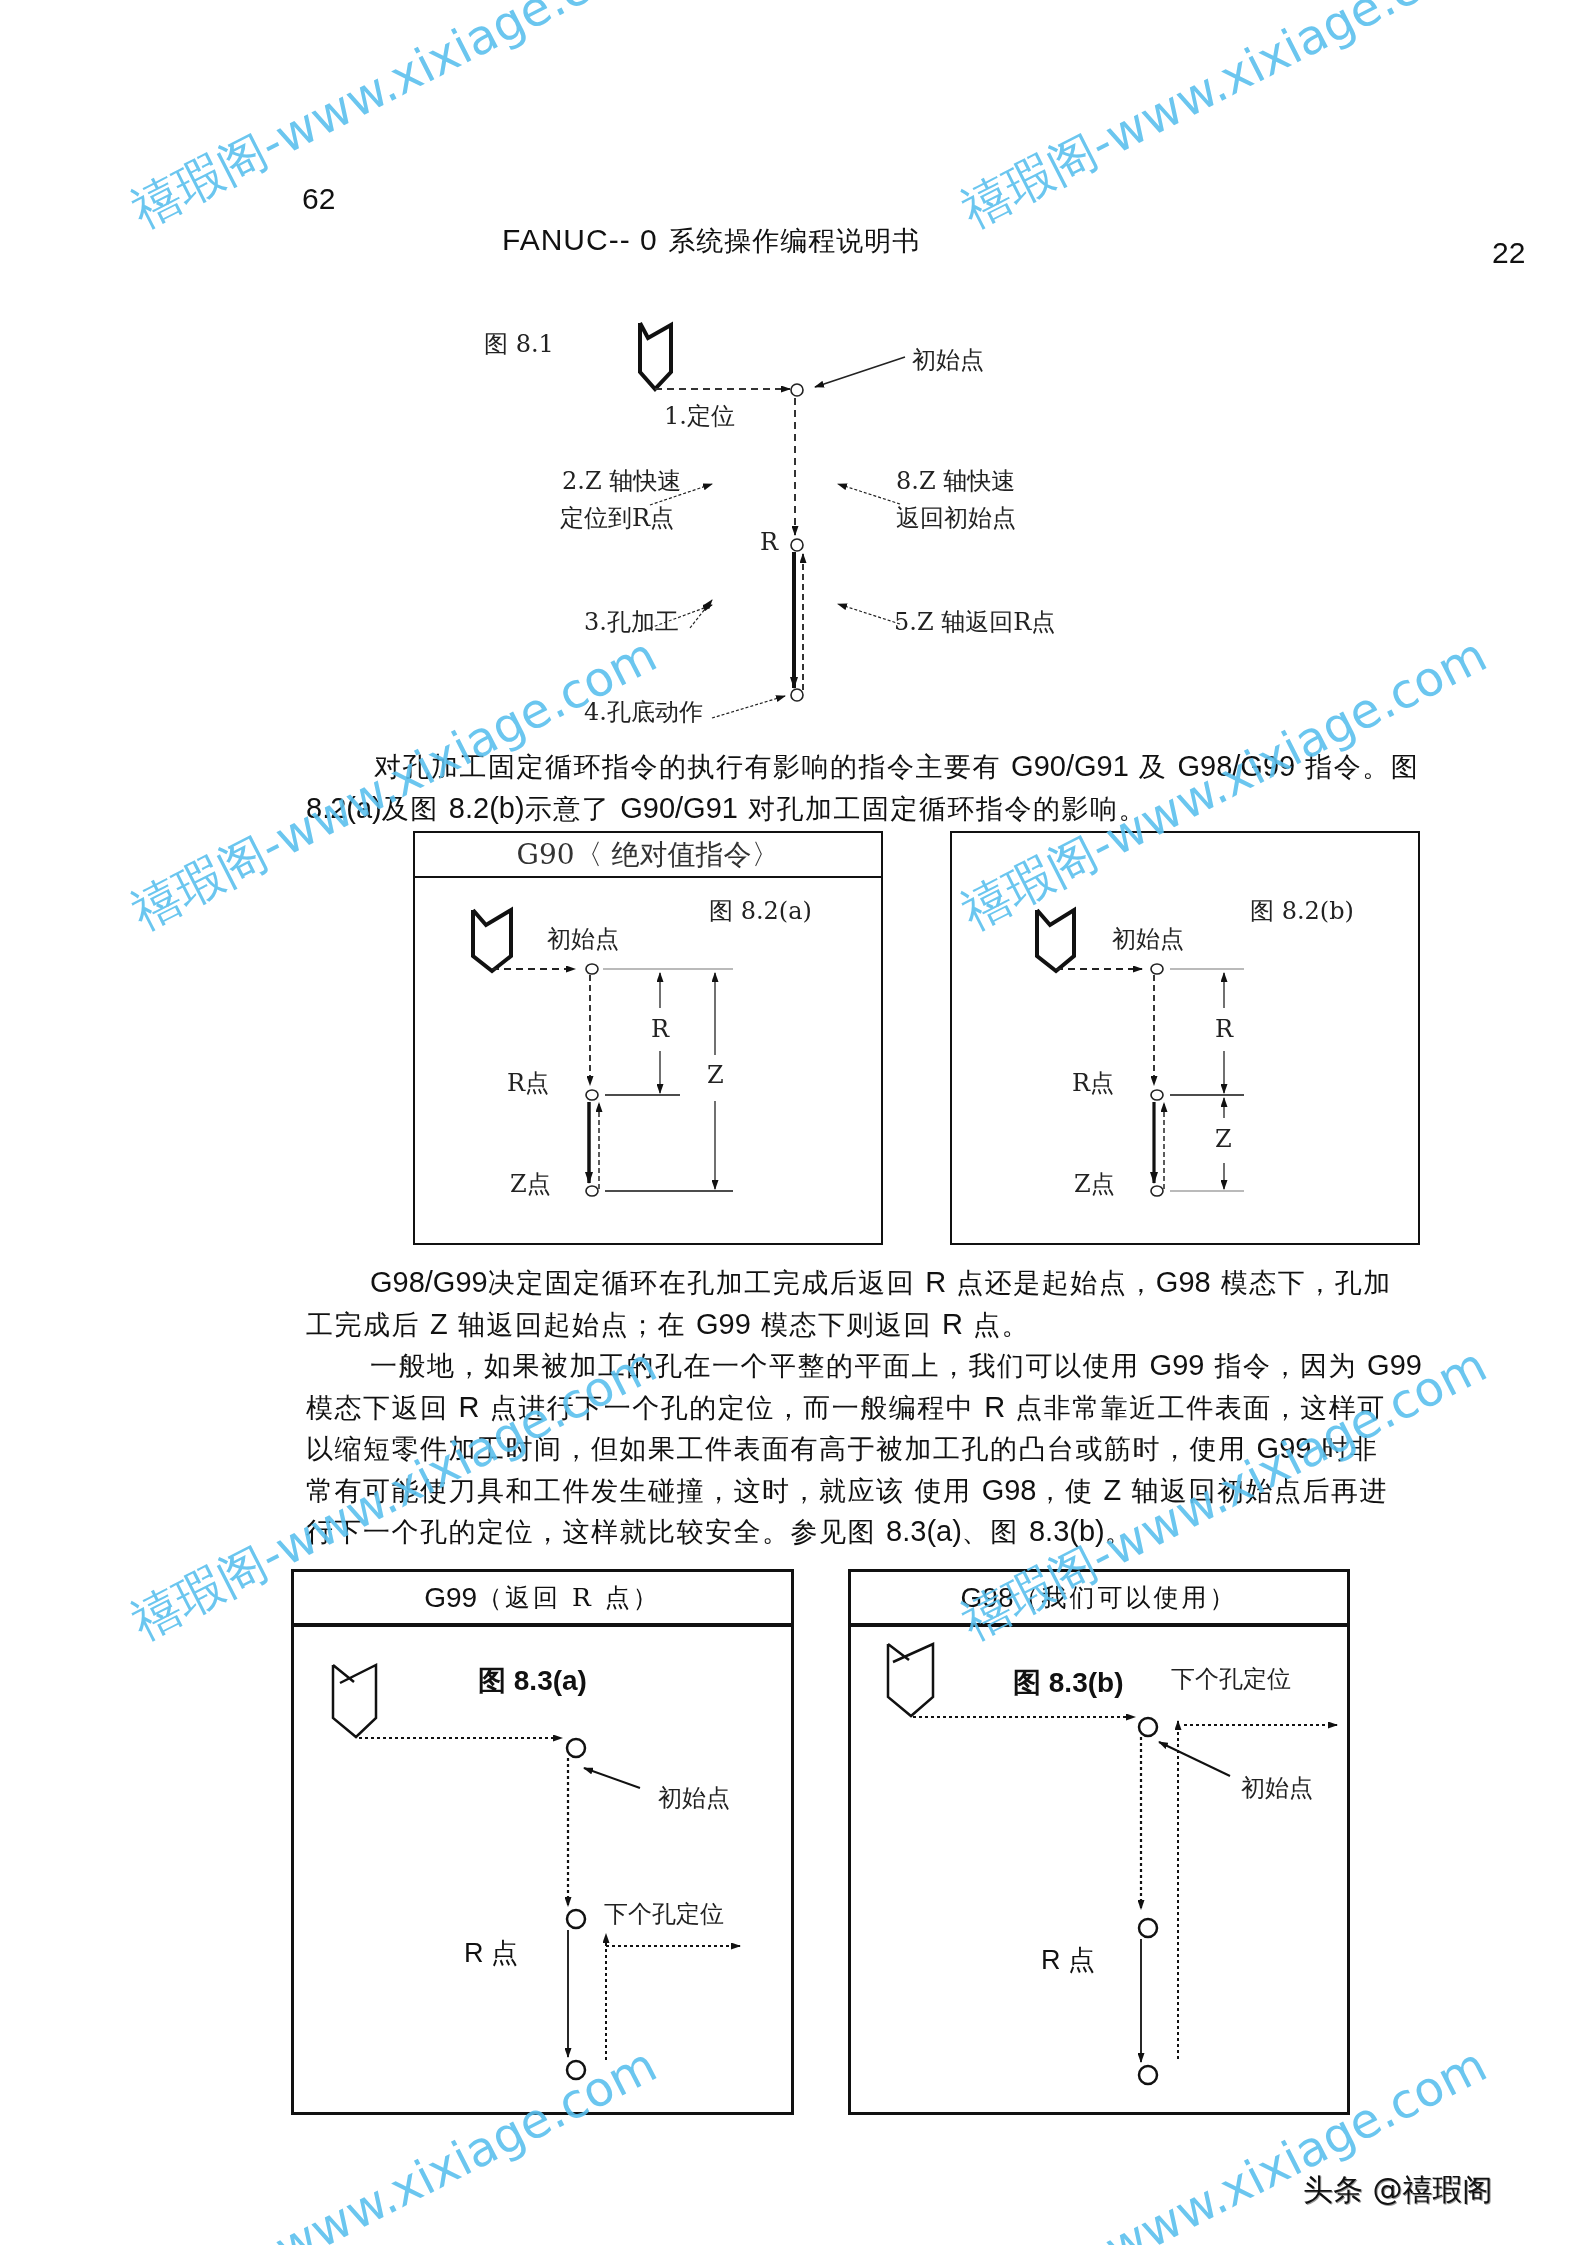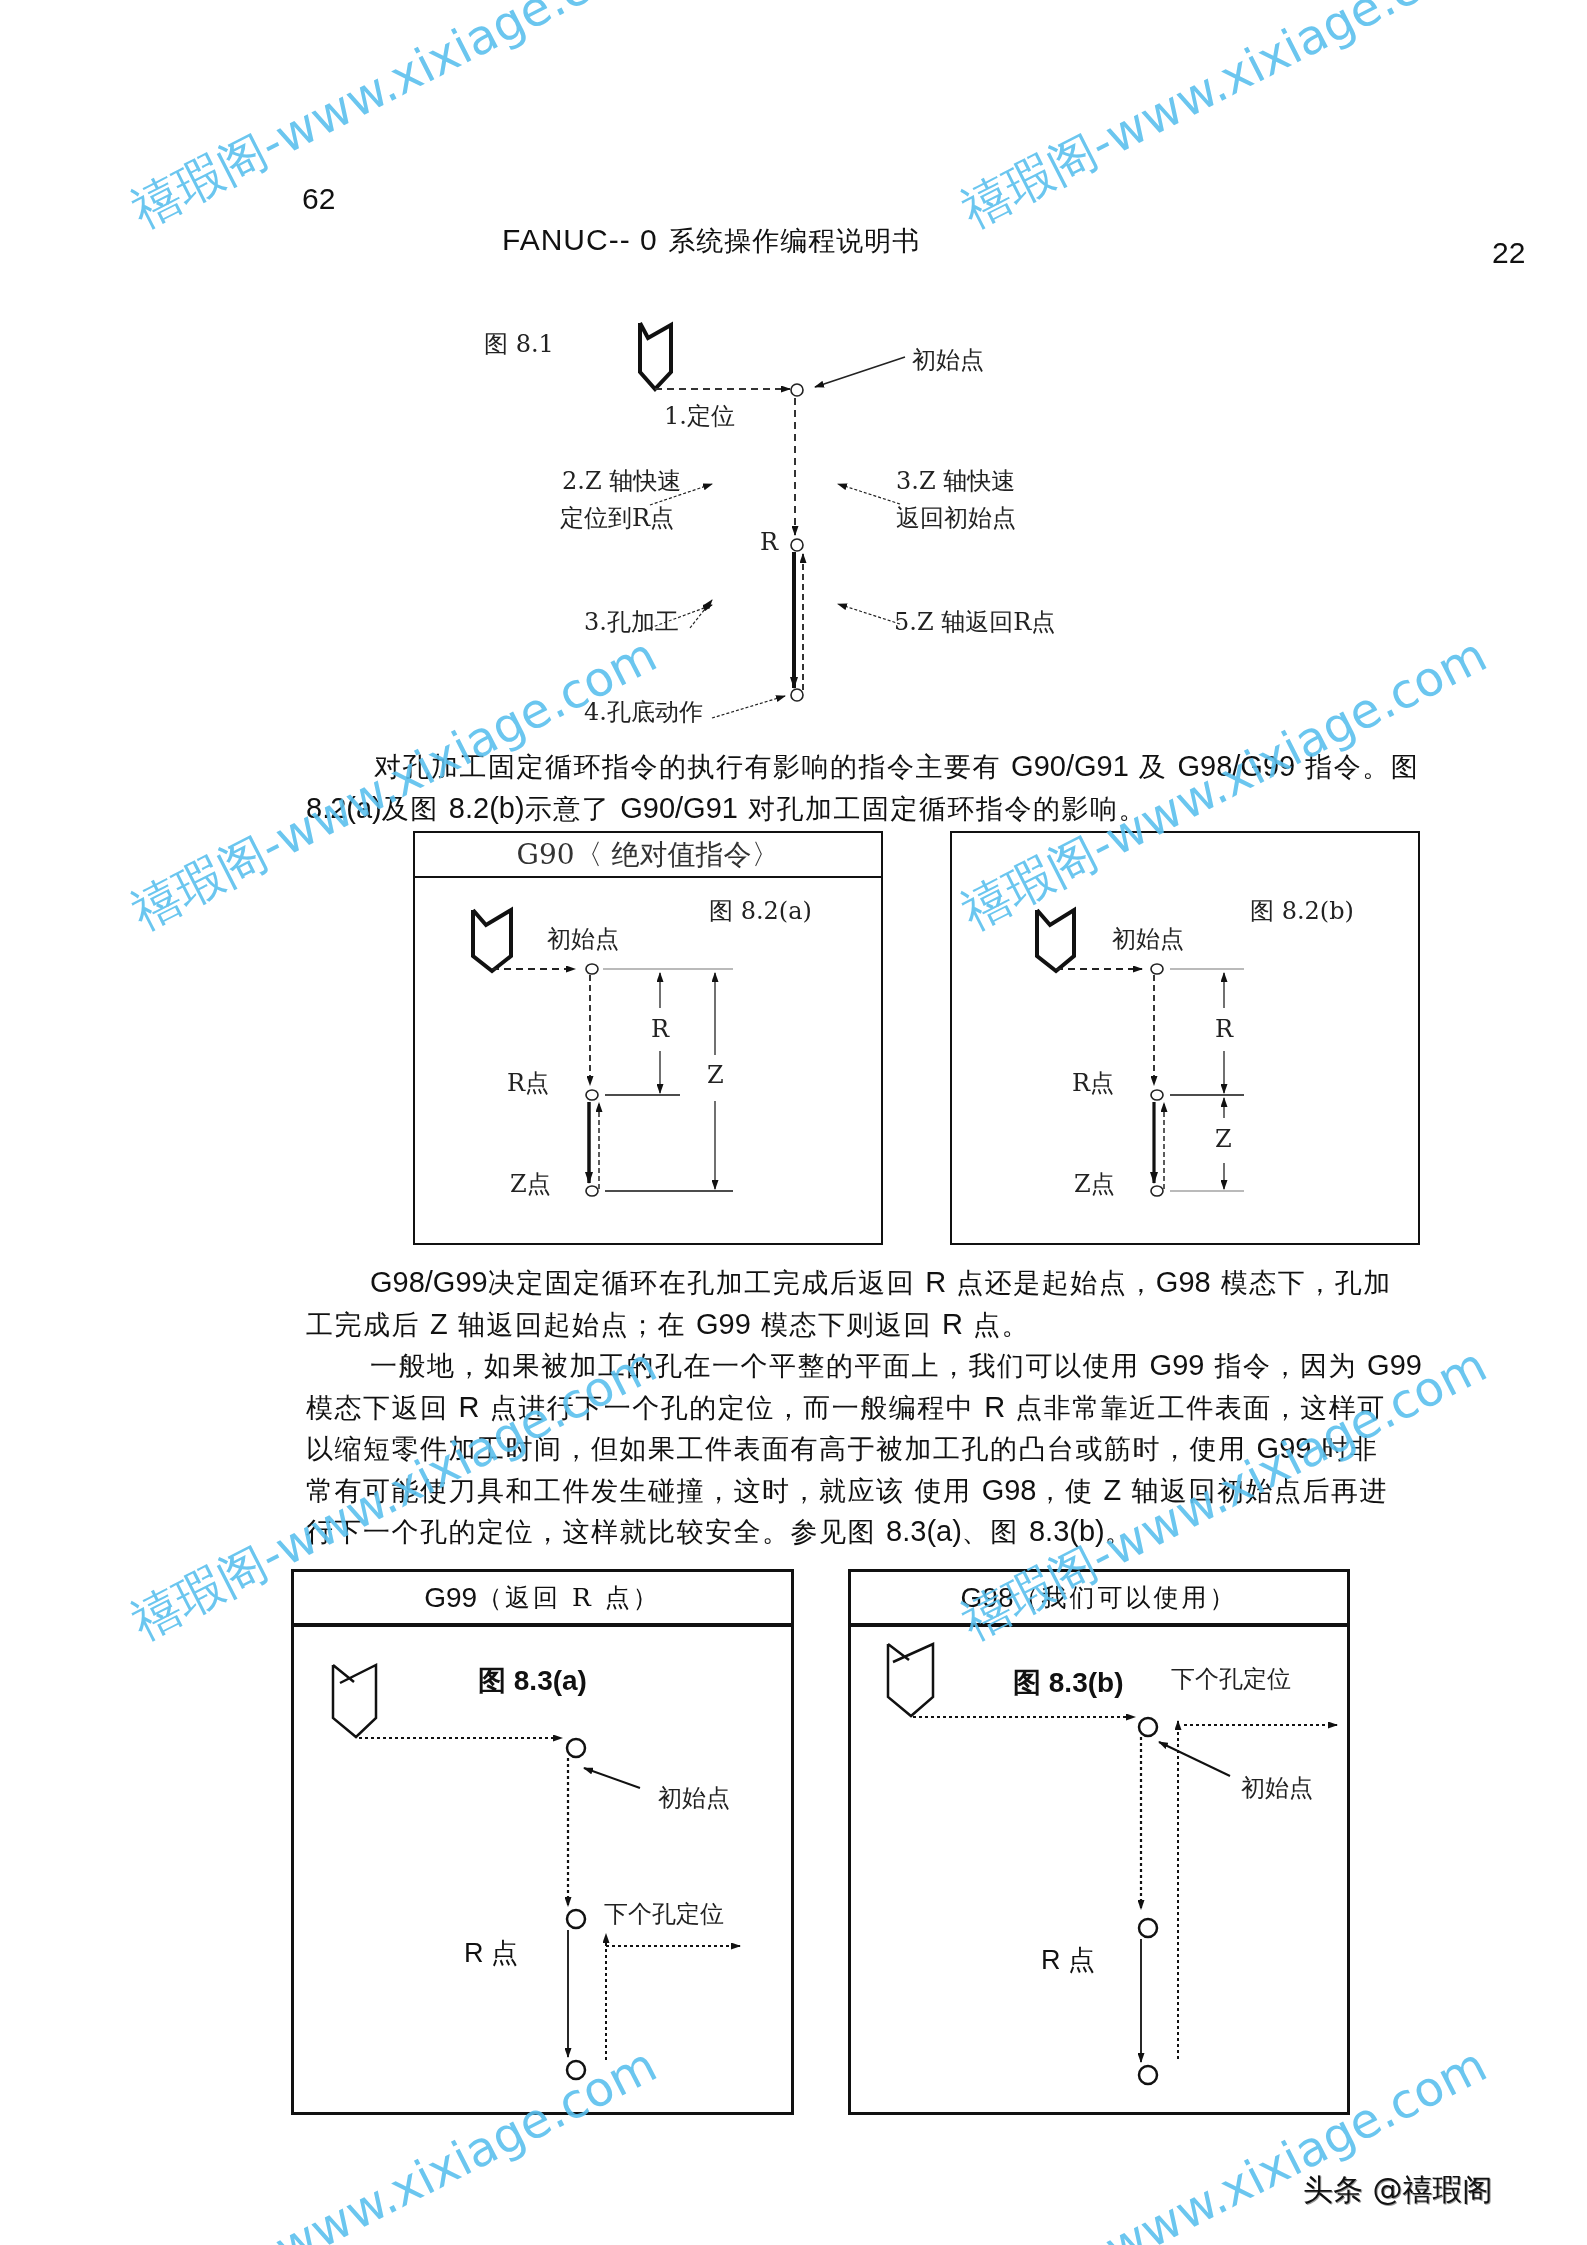--- a/index.html
+++ b/index.html
@@ -74,21 +74,21 @@
     <line x1="690" y1="628" x2="712" y2="600" stroke="#222" stroke-width="1.2" stroke-dasharray="3,2" marker-end="url(#ahs)"></line>
     <line x1="650" y1="628" x2="712" y2="605" stroke="#222" stroke-width="1.2" stroke-dasharray="3,2" marker-end="url(#ahs)"></line>
     <line x1="900" y1="624" x2="838" y2="604" stroke="#222" stroke-width="1.2" stroke-dasharray="3,2" marker-end="url(#ahs)"></line>
     <line x1="712" y1="718" x2="785" y2="696" stroke="#222" stroke-width="1.2" stroke-dasharray="3,2" marker-end="url(#ahs)"></line>
   </svg>
   <div class="abs lbl" style="left:484px; top:328px;">图 8.1</div>
   <div class="abs lbl" style="left:912px; top:344px;">初始点</div>
   <div class="abs lbl" style="left:664px; top:400px;">1.定位</div>
   <div class="abs lbl" style="left:562px; top:465px;">2.Z 轴快速</div>
   <div class="abs lbl" style="left:560px; top:502px;">定位到R点</div>
-  <div class="abs lbl" style="left:896px; top:465px;">3.Z 轴快速</div>
+  <div class="abs lbl" style="left:896px; top:465px;">8.Z 轴快速</div>
   <div class="abs lbl" style="left:896px; top:502px;">返回初始点</div>
   <div class="abs lbl" style="left:760px; top:528px;">R</div>
   <div class="abs lbl" style="left:584px; top:606px;">3.孔加工</div>
   <div class="abs lbl" style="left:894px; top:606px;">5.Z 轴返回R点</div>
   <div class="abs lbl" style="left:584px; top:696px;">4.孔底动作</div>
 </div>
 
 <div class="abs para" style="left:306px; top:746px;">
   <div style="padding-left:68px; white-space:nowrap;">
     <span>对孔加工固定循环指令的执行有影响的指令主要有 </span><span class="en">G90/G91</span><span> 及 </span><span class="en">G98/G99</span><span> 指令。图</span>

